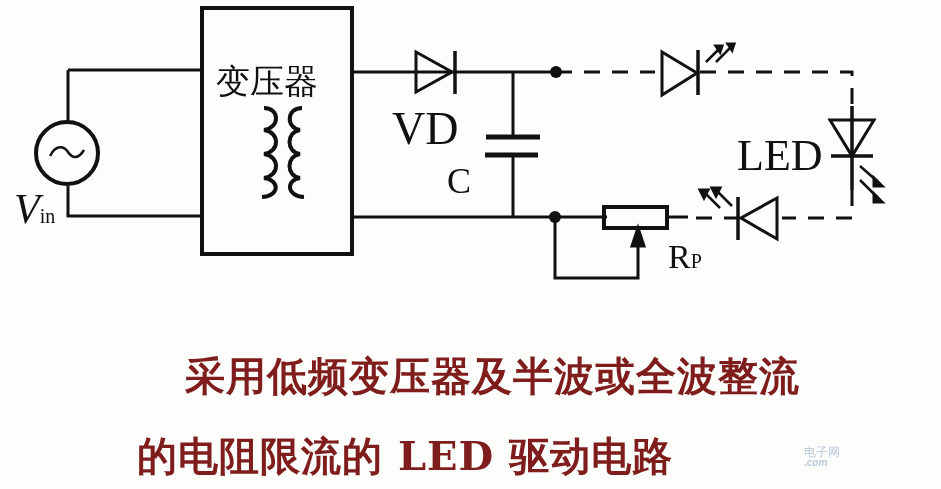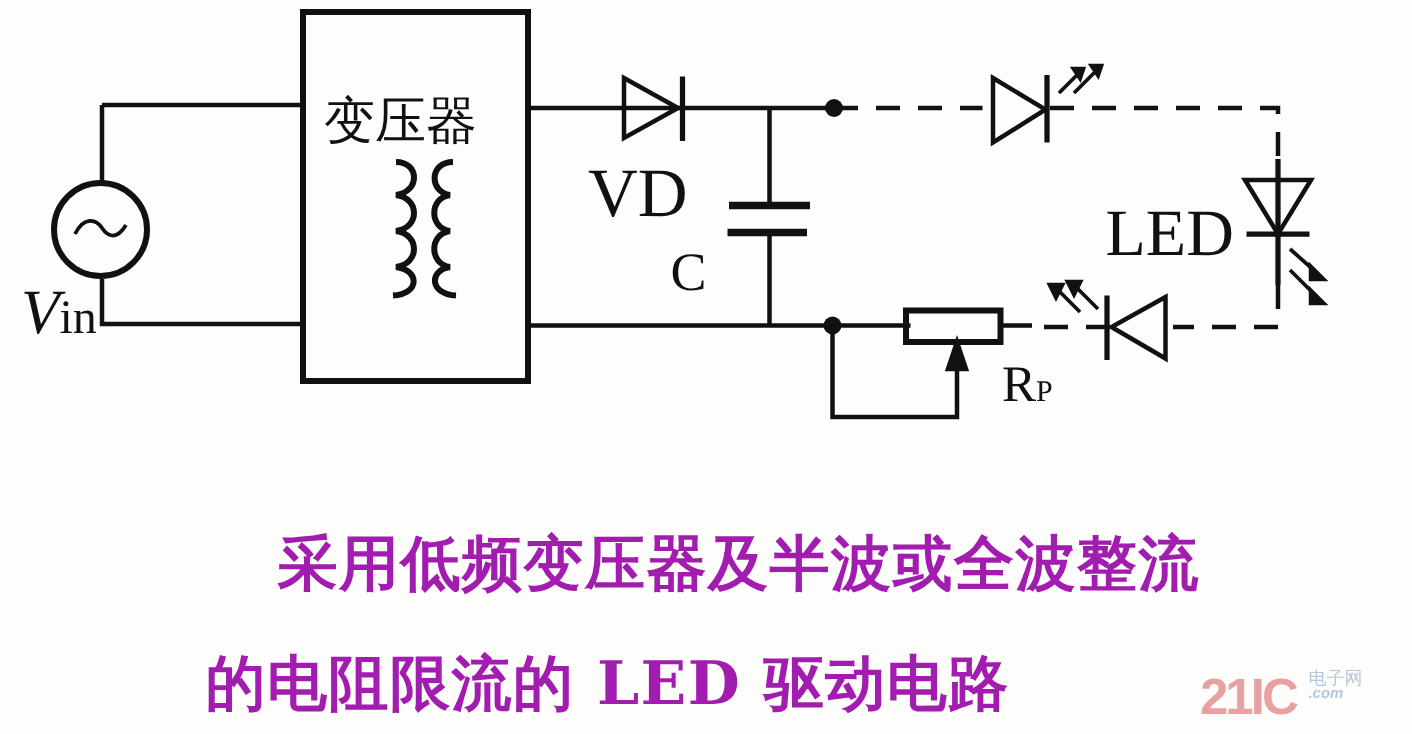--- a/index.html
+++ b/index.html
@@ -1,19 +1,19 @@
 <!DOCTYPE html>
 <html><head>
 <meta charset="utf-8">
 <style>
   html,body{margin:0;padding:0;background:#fdfdfb;}
   body{width:941px;height:489px;position:relative;overflow:hidden;}
   svg{position:absolute;left:0;top:0;}
   .lbl{position:absolute;font-family:"Liberation Serif","DejaVu Serif",serif;color:#111;line-height:1;}
-  .cap{position:absolute;font-family:"DejaVu Serif","Liberation Serif",serif;font-weight:bold;color:#a21caf;font-size:40px;line-height:1;letter-spacing:1px;}
+  .cap{position:absolute;font-family:"DejaVu Serif","Liberation Serif",serif;font-weight:bold;color:#7f1d1d;font-size:40px;line-height:1;letter-spacing:1px;}
   .wm{position:absolute;left:800px;top:446px;font-family:"Liberation Sans",sans-serif;font-weight:bold;}
 </style>
 </head>
 <body>
 
 <svg width="941" height="489" viewBox="0 0 941 489">
   <g stroke="#111" stroke-width="3" fill="none">
 
     <path d="M68 70 V122 M68 70 H202"></path>
     <path d="M68 186 V216 H202"></path>
@@ -58,28 +58,27 @@
     <path d="M738 197 V240" stroke-width="3.5"></path>
     <path d="M706 194 L720 208 M718 192 L732 206" stroke-width="2.5"></path>
     <path d="M700 190 L708 190 L704 198 Z M712 188 L720 188 L716 196 Z" fill="#111"></path>
   </g>
 
   <circle cx="556" cy="72" r="6" fill="#111"></circle>
   <circle cx="555" cy="217" r="6" fill="#111"></circle>
 </svg>
 
 <div class="lbl" style="left:216px;top:36px;font-size:34px;font-family:'DejaVu Serif',serif;margin-top:28px;">变压器</div>
-<div class="lbl" style="left:14px;top:188px;font-size:42px;font-style:italic;"><span>V</span><span style="font-size:32px;font-style:normal;">in</span></div>
+<div class="lbl" style="left:14px;top:188px;font-size:42px;font-style:italic;"><span>V</span><span style="font-size:20px;font-style:normal;">in</span></div>
 <div class="lbl" style="left:392px;top:106px;font-size:46px;">VD</div>
 <div class="lbl" style="left:447px;top:163px;font-size:36px;">C</div>
 <div class="lbl" style="left:737px;top:134px;font-size:44px;text-align:center;">LED</div>
 <div class="lbl" style="left:668px;top:240px;font-size:34px;"><span>R</span><span style="font-size:20px;">P</span></div>
 
 <div class="cap" style="left:185px;top:356px;">采用低频变压器及半波或全波整流</div>
 <div class="cap" style="left:137px;top:436px;">的电阻限流的 LED 驱动电路</div>
 
 <div class="wm">
-  <span style="font-size:34px;color:#e8a0a0;letter-spacing:-2px;">21IC</span>
   <span style="display:inline-block;vertical-align:top;line-height:1;margin-left:4px;">
     <span style="display:block;font-size:12px;color:#b8c8dc;font-weight:normal;">电子网</span>
     <span style="display:block;font-size:10px;color:#b8c8dc;font-style:italic;">.com</span>
   </span>
 </div>
 
 </body></html>

